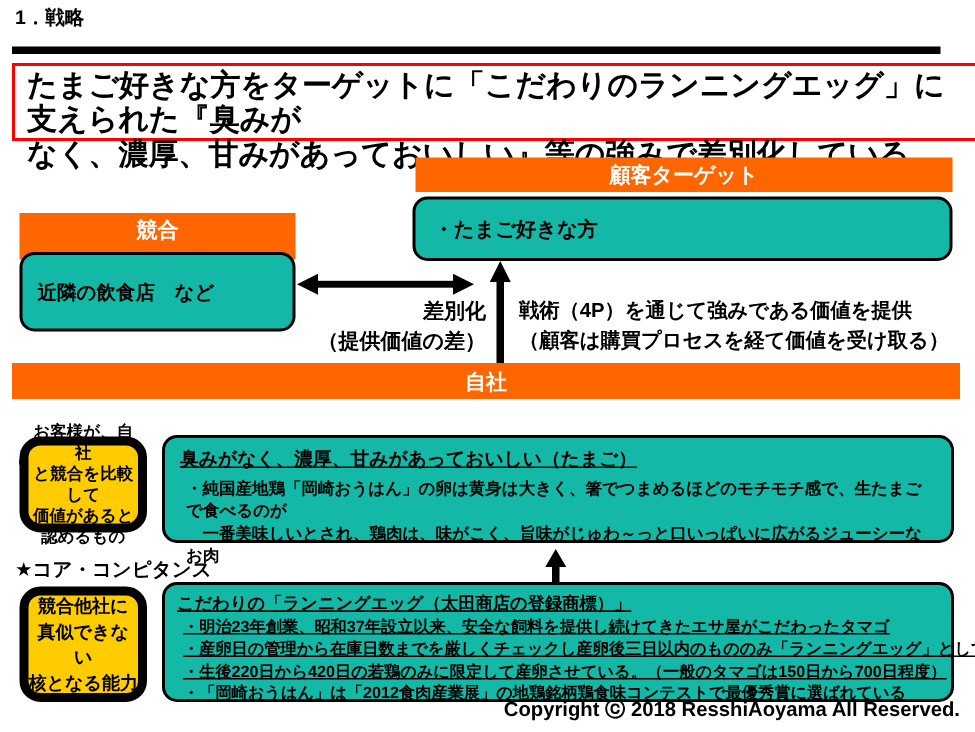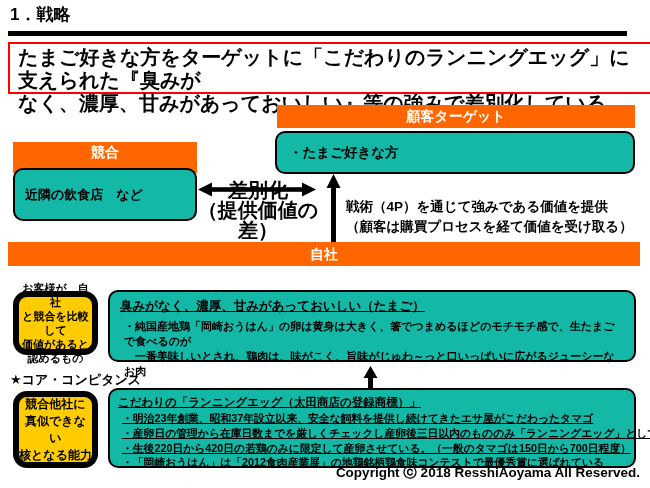--- a/index.html
+++ b/index.html
@@ -14,21 +14,21 @@
     height: 488px;
     background: #ffffff;
     overflow: hidden;
   }
   .abs { position: absolute; }
   .pre { white-space: pre-line; }
   .bold { font-weight: bold; }
 
   .page-title {
     left: 10px; top: 3px;
-    font-size: 17px; font-weight: bold;
+    font-size: 13px; font-weight: bold;
   }
   .title-underline {
     left: 8px; top: 31px; width: 619px; height: 5px;
     background: #000;
   }
   .summary-box {
     left: 8px; top: 42px; width: 646px; height: 52px;
     border: 2px solid #ff0000;
     background: #fff;
     padding: 2px 8px;
@@ -70,29 +70,29 @@
 
   <div class="abs page-title">1．戦略</div>
   <div class="abs title-underline"></div>
 
   <div class="abs summary-box pre">たまご好きな方をターゲットに「こだわりのランニングエッグ」に支えられた『臭みが
 なく、濃厚、甘みがあっておいしい』等の強みで差別化している</div>
 
   <div class="abs hdr" style="left:277px; top:105px; width:358px; height:23px; line-height:23px;">顧客ターゲット</div>
   <div class="abs bluebox flexc" style="left:275px; top:131px; width:360px; height:43px; padding-left:12px; font-size:13.5px; font-weight:bold;">・たまご好きな方</div>
 
-  <div class="abs hdr" style="left:13px; top:142px; width:184px; height:31px; line-height:23px;font-family:Liberation Mono, monospace;">競合</div>
+  <div class="abs hdr" style="left:13px; top:142px; width:184px; height:31px; line-height:23px;">競合</div>
   <div class="abs bluebox flexc" style="left:13px; top:168px; width:184px; height:53px; padding-left:10px; font-size:13px; font-weight:bold;text-align:center;">近隣の飲食店　など</div>
 
   <svg class="abs arrow" style="left:198px; top:182px;" width="118" height="15" viewBox="0 0 118 15">
     <rect x="10" y="5.2" width="98" height="4.6" fill="#000"></rect>
     <polygon points="0,7.5 14,0.5 14,14.5" fill="#000"></polygon>
     <polygon points="118,7.5 104,0.5 104,14.5" fill="#000"></polygon>
   </svg>
-  <div class="abs pre bold" style="left:192px; top:180px; width:132px; text-align:center; font-size:20px; line-height:20px;">差別化
+  <div class="abs pre bold" style="left:192px; top:197px; width:132px; text-align:right; font-size:14px; line-height:20px;">差別化
 （提供価値の差）</div>
 
   <svg class="abs arrow" style="left:326px; top:174px;" width="15" height="71" viewBox="0 0 15 71">
     <rect x="5" y="12" width="5" height="59" fill="#000"></rect>
     <polygon points="7.5,0 0.5,14 14.5,14" fill="#000"></polygon>
   </svg>
   <div class="abs pre bold" style="left:346px; top:197px; font-size:13.5px; line-height:20px;">戦術（4P）を通じて強みである価値を提供
 （顧客は購買プロセスを経て価値を受け取る）</div>
 
   <div class="abs hdr" style="left:8px; top:242px; width:632px; height:24px; line-height:24px;">自社</div>

